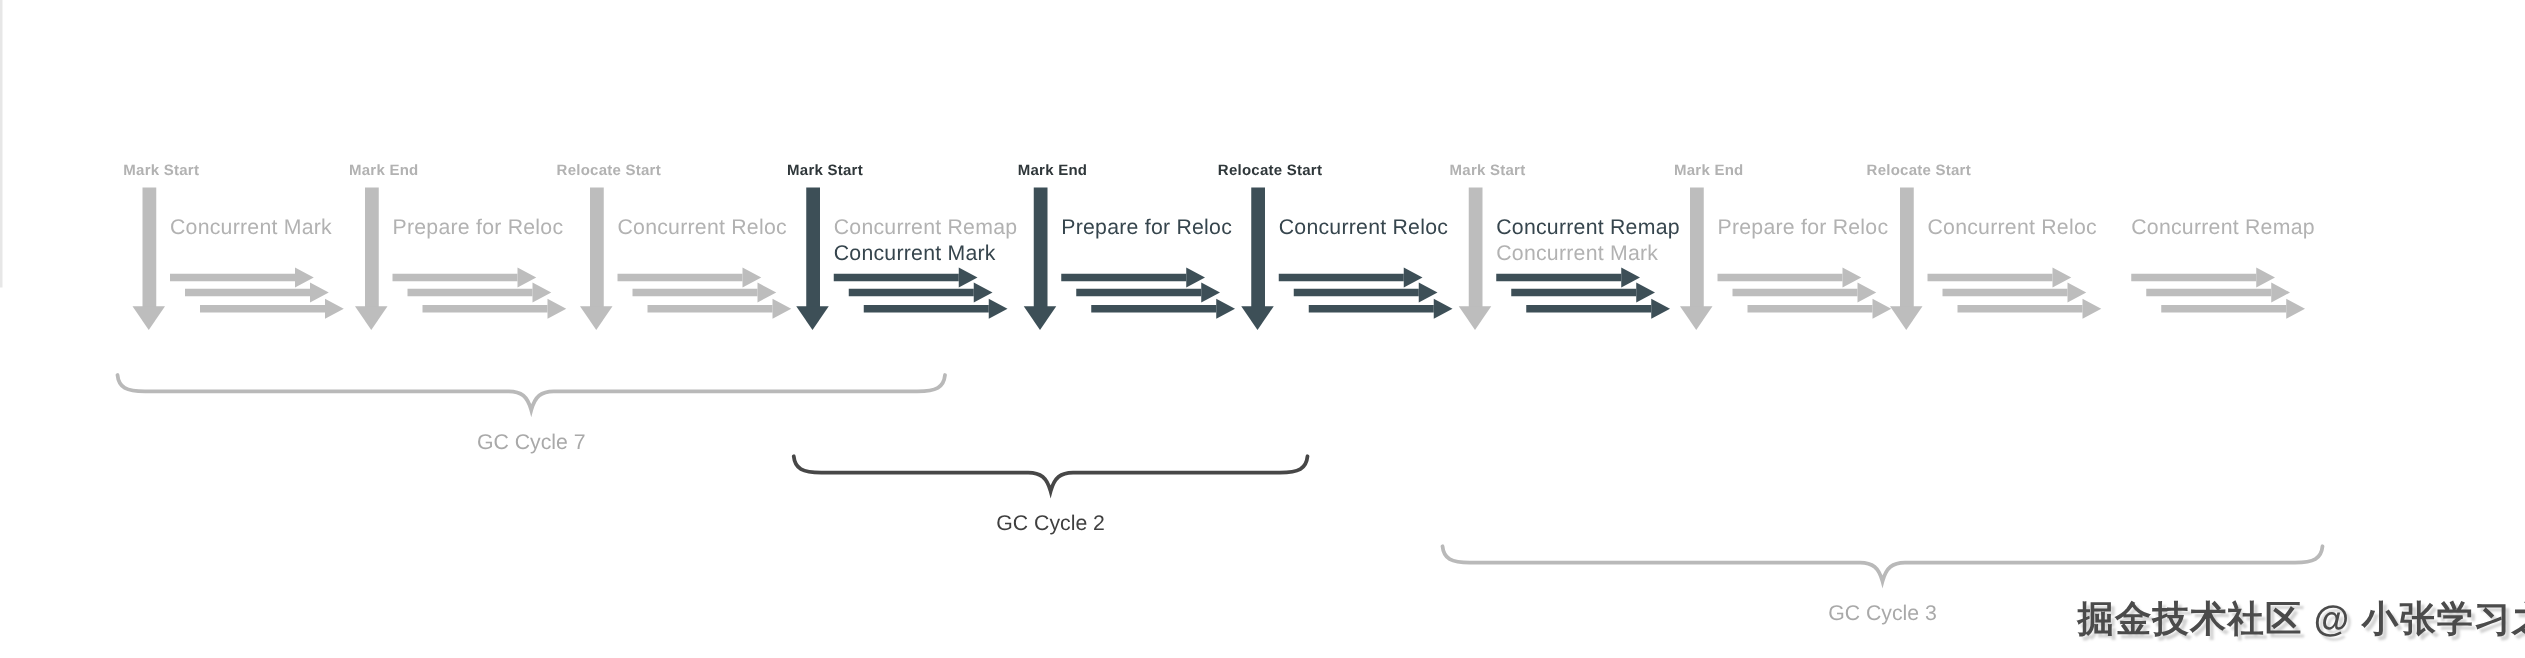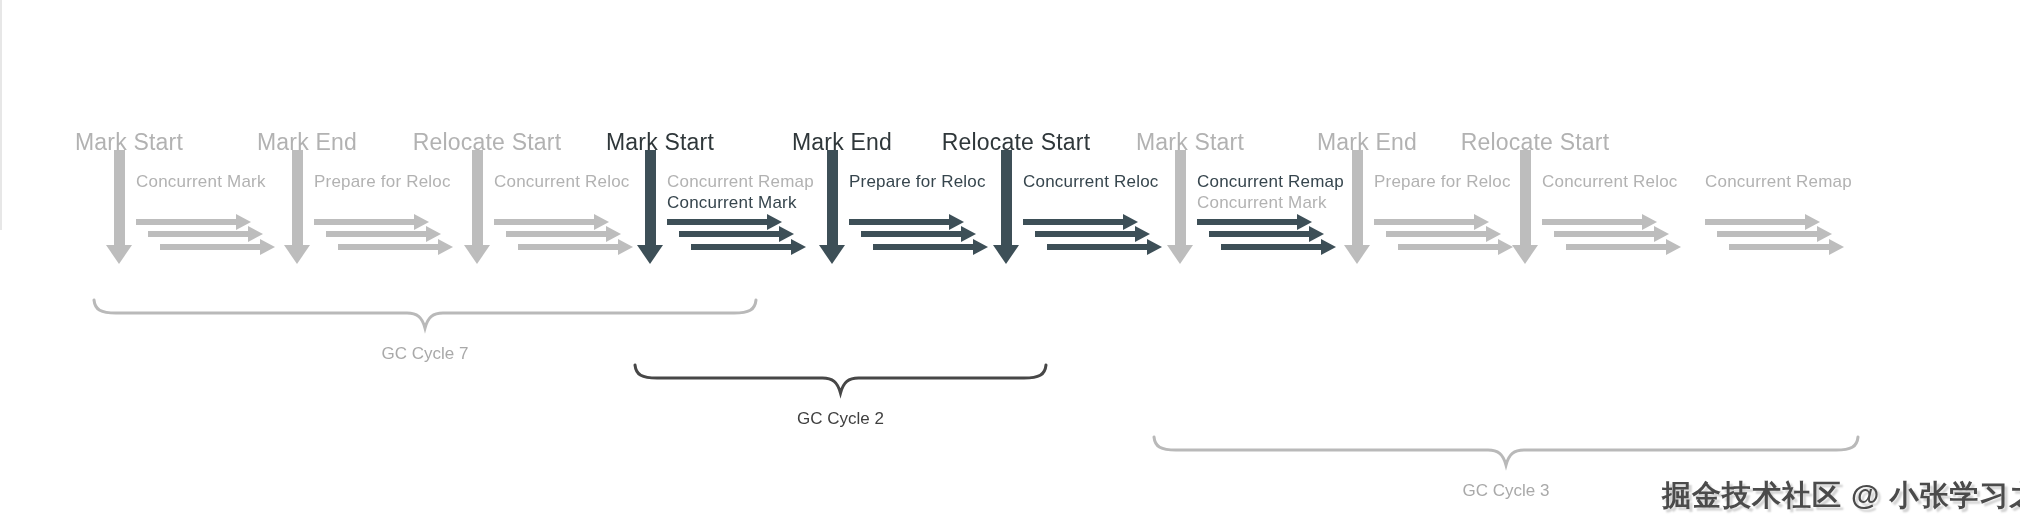--- a/index.html
+++ b/index.html
@@ -3,21 +3,21 @@
 <meta charset="utf-8">
 <style>
   html,body { margin:0; padding:0; background:#ffffff; }
   .stage {
     position:relative; width:2020px; height:526px; background:#ffffff;
     overflow:hidden; font-family:"Liberation Sans", sans-serif;
   }
   .edge-line { position:absolute; left:0; top:0; width:2px; height:230px; background:#e7e7e7; }
   .bar-label {
     position:absolute; top:129px; transform:translateX(-50%);
-    font-size:23px; white-space:nowrap; letter-spacing:0.2px;
+    font-size:12px; white-space:nowrap; letter-spacing:0.2px;font-weight:bold;
   }
   .bar-body { position:absolute; top:150px; width:11px; height:96px; }
   .bar-head {
     position:absolute; top:245px; width:0; height:0;
     border-left:13px solid transparent; border-right:13px solid transparent;
     border-top-width:19px; border-top-style:solid;
   }
   .phase-label {
     position:absolute; font-size:17px; white-space:nowrap; letter-spacing:0.2px;
   }

